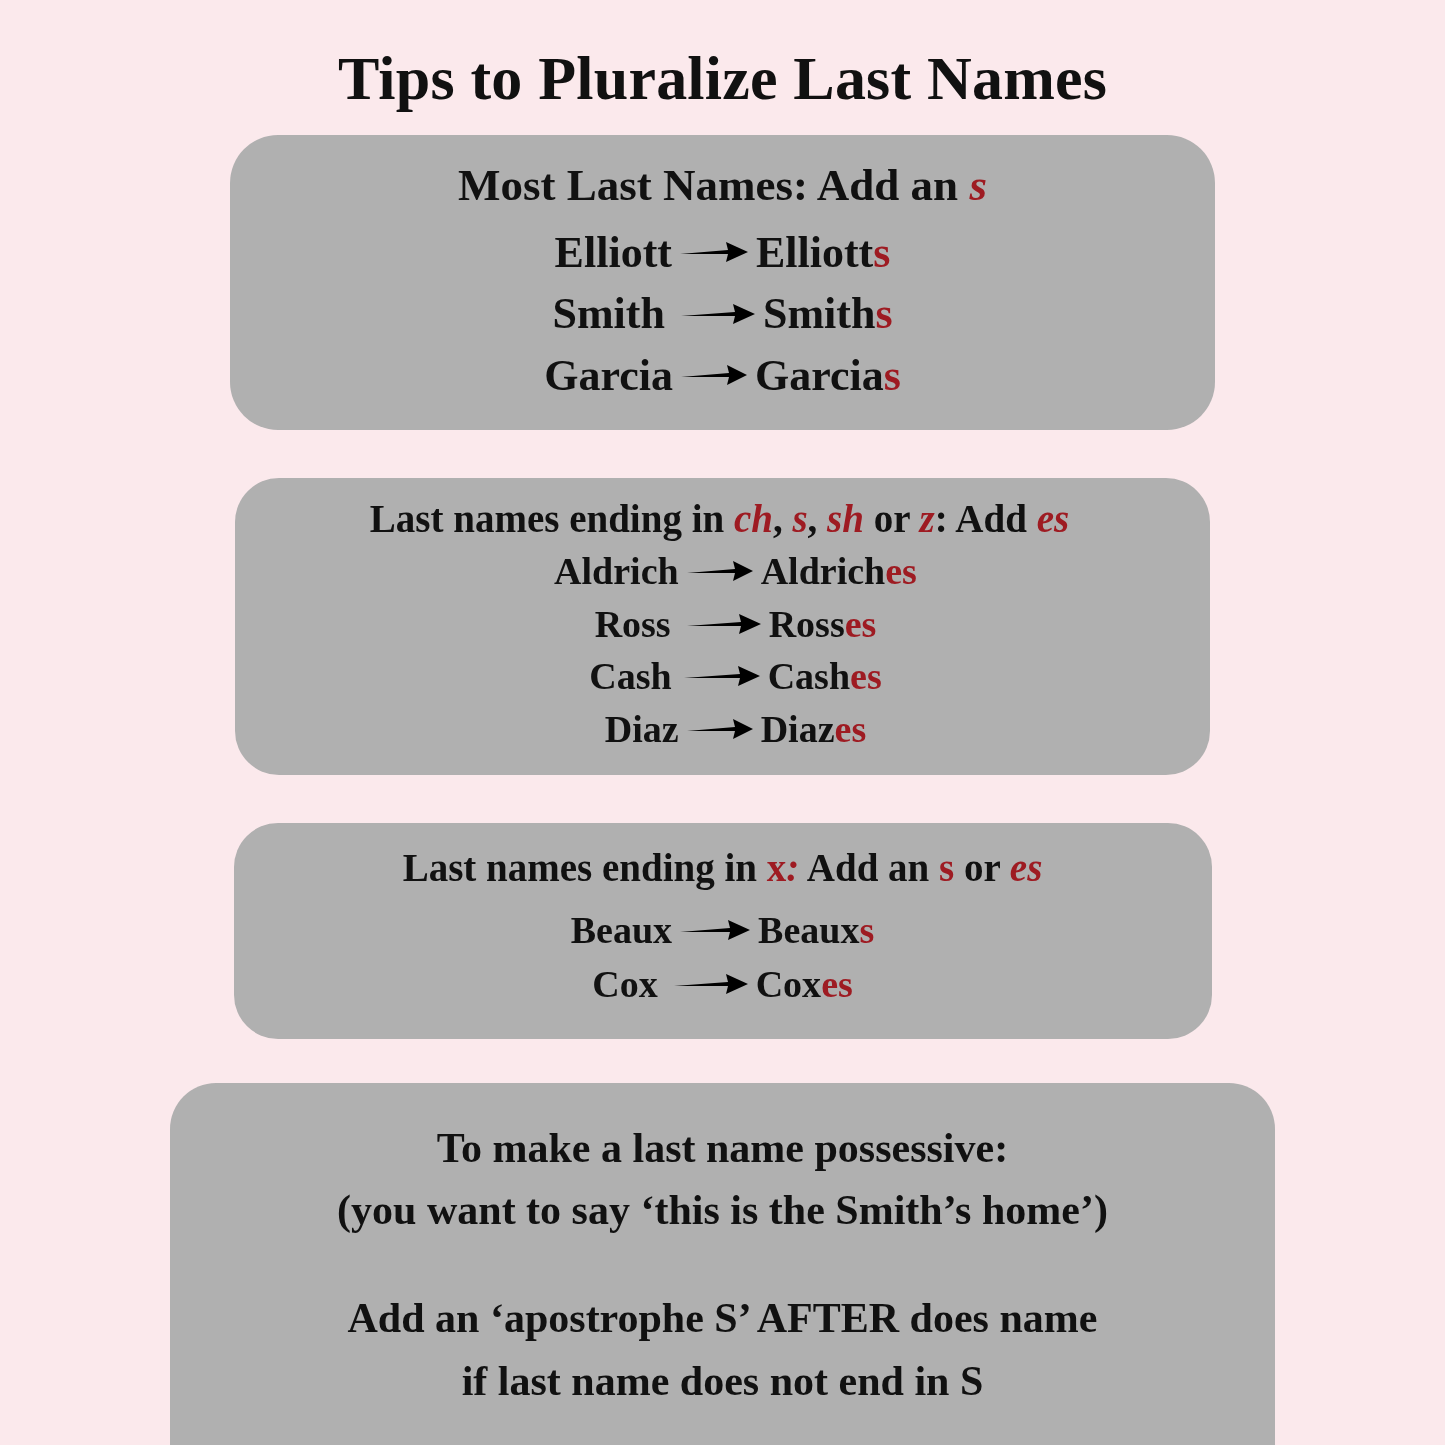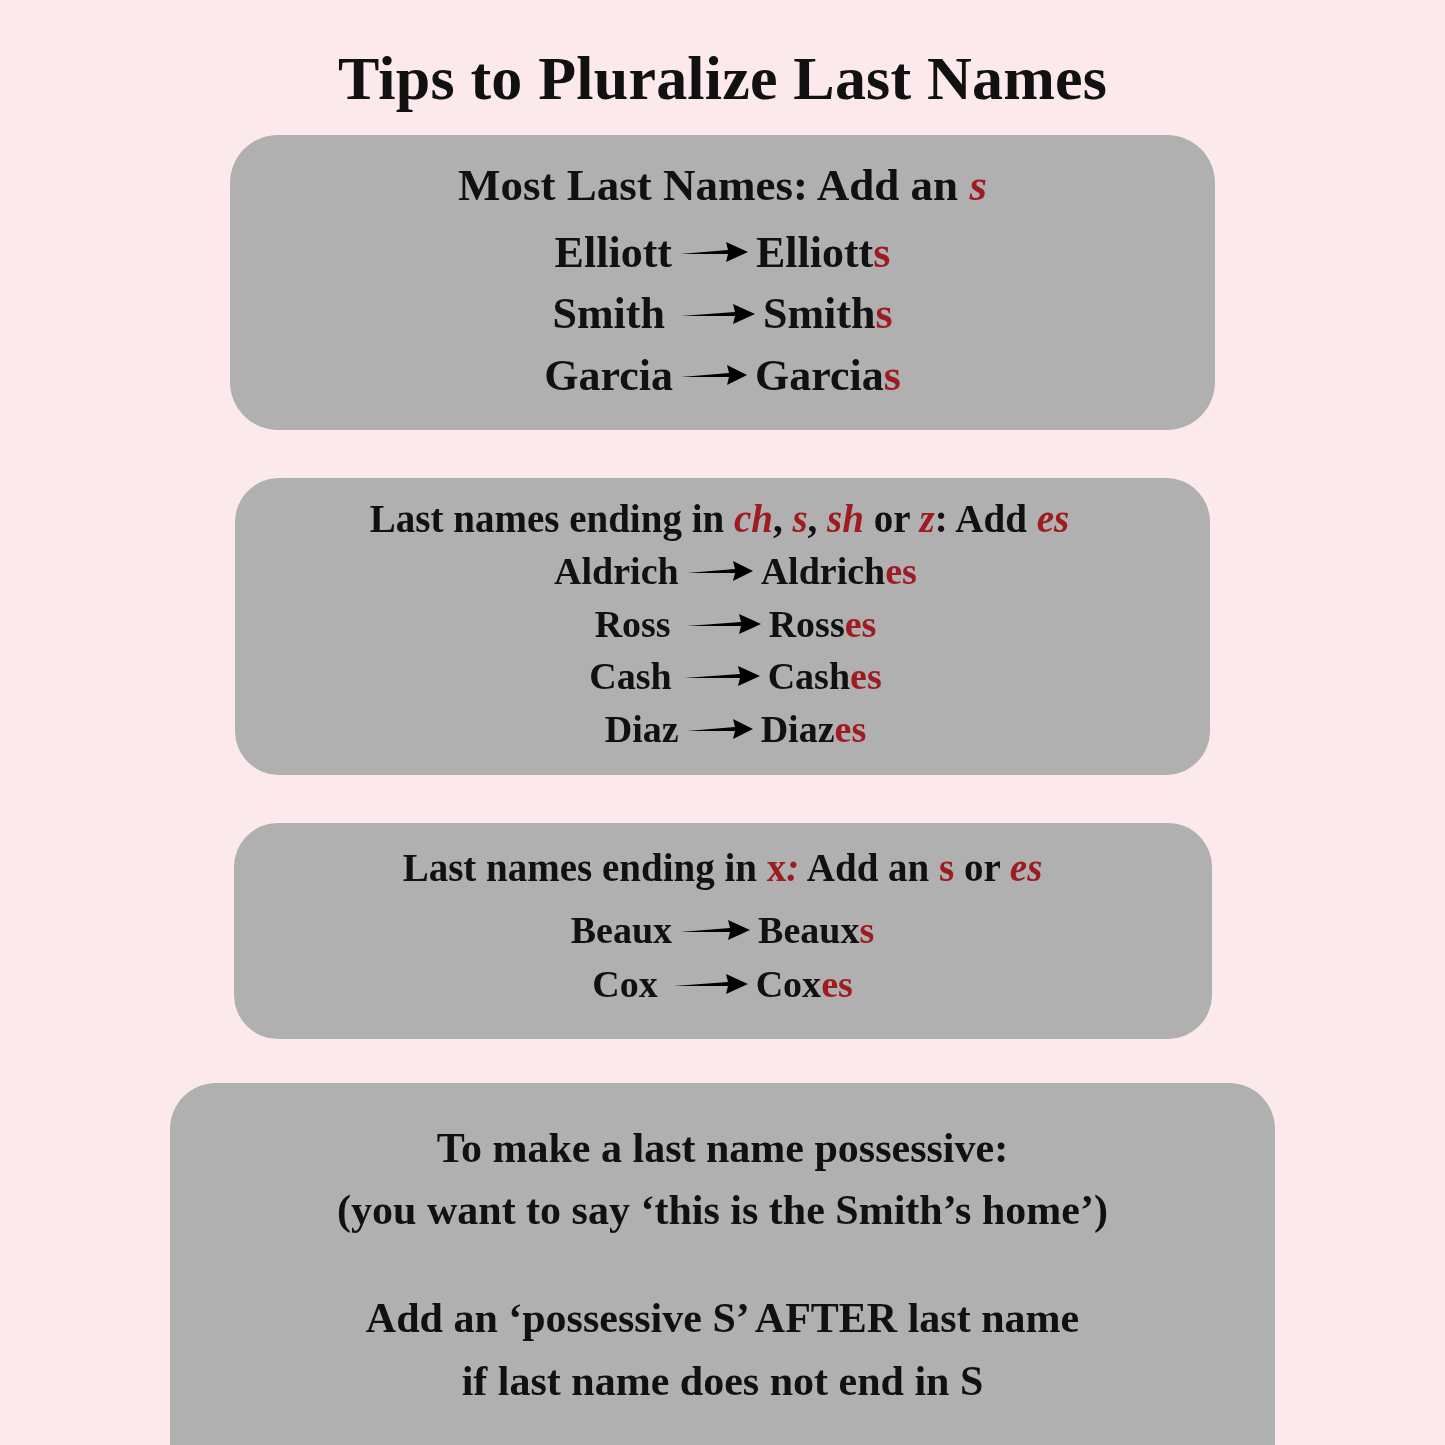--- a/index.html
+++ b/index.html
@@ -206,19 +206,19 @@
       <span class="nm">Cox</span><span class="arrow"><svg width="86" height="26" viewBox="0 0 86 26">
             <path d="M10 15 L64 11 L62 3 L84 13 L62 23 L64 15 Z" fill="#000"></path>
           </svg></span><span class="nm">Cox</span><span class="nm red">es</span>
     </div>
   </div>
 
   <div class="card card-4">
     <div class="line">To make a last name possessive:</div>
     <div class="line">(you want to say ‘this is the Smith’s home’)</div>
     <div class="gap"></div>
-    <div class="line">Add an ‘possessive S’ AFTER last name</div>
+    <div class="line">Add an ‘apostrophe S’ AFTER does name</div>
     <div class="line">if last name does not end in S</div>
     <div class="gap"></div>
 
   </div>
 
 </div>
 
 </body></html>

